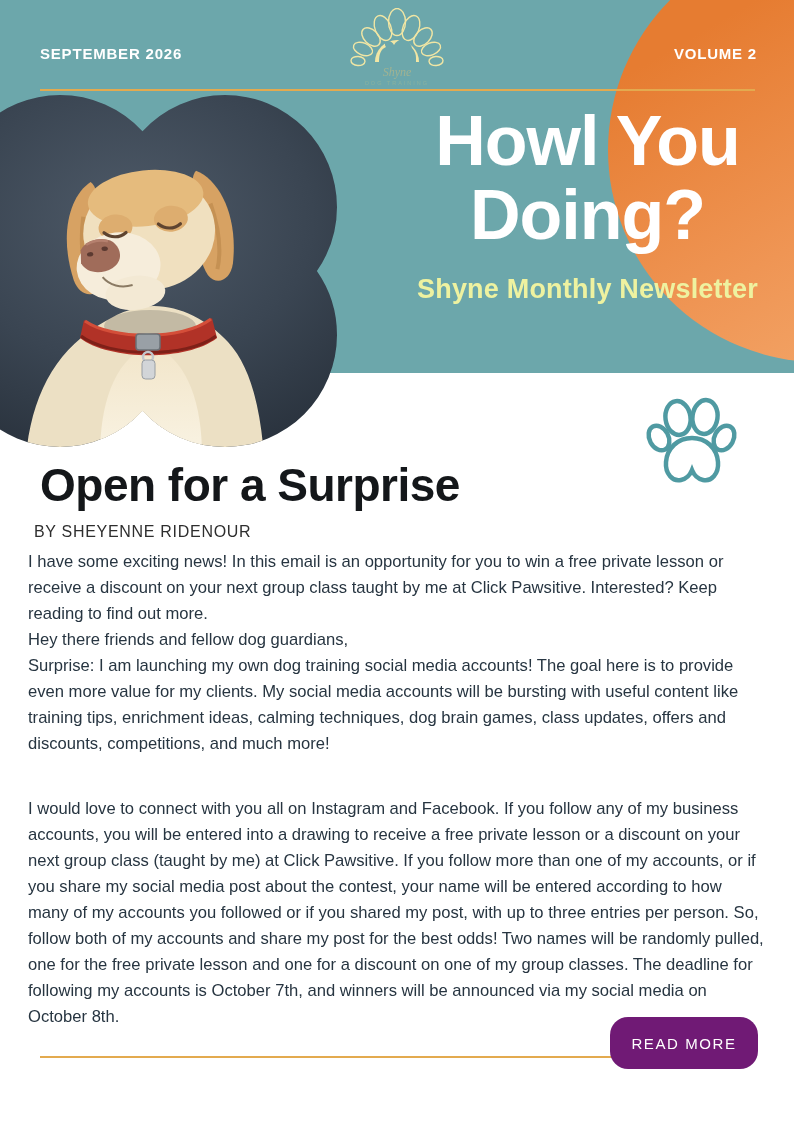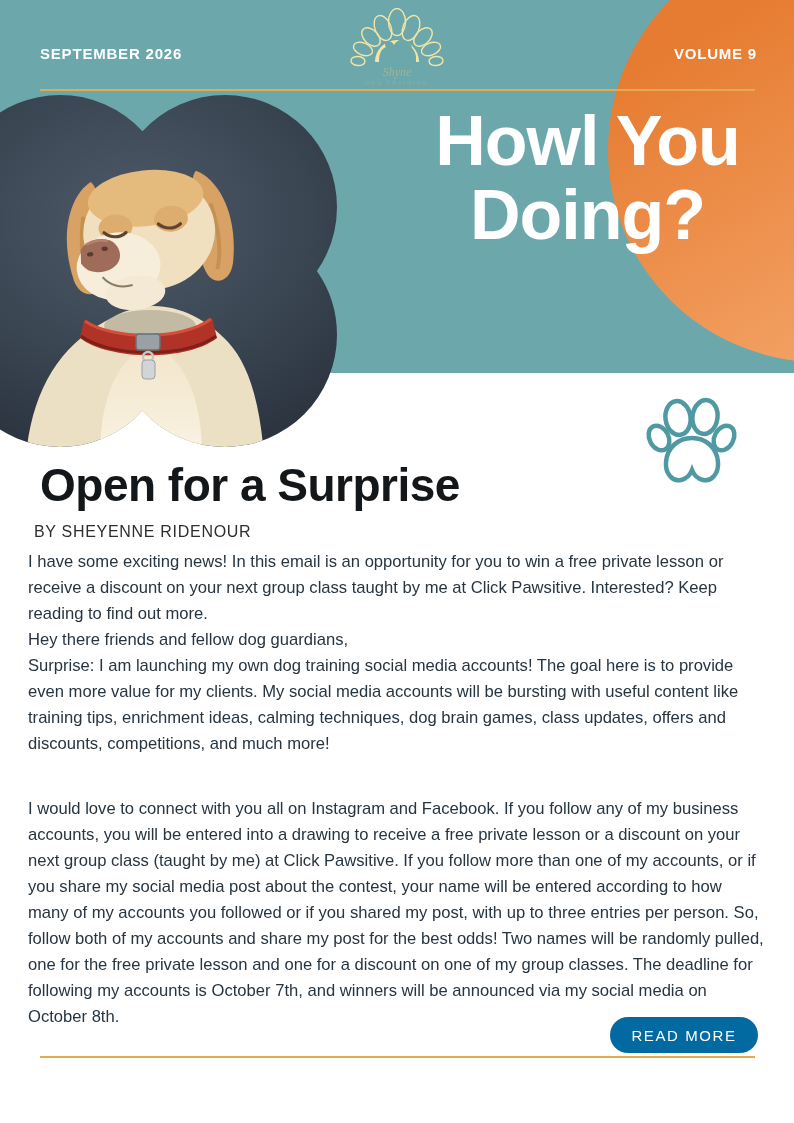--- a/index.html
+++ b/index.html
@@ -36,62 +36,63 @@
   .byline{position:absolute;left:34px;top:523px;color:#2e2e2e;font-size:16px;letter-spacing:.7px;z-index:2;}
   .body-copy{
     position:absolute;left:28px;top:549px;width:738px;z-index:2;
     color:#273541;font-size:16.6px;line-height:26px;font-weight:400;
   }
   .body-copy p{margin:0;}
   .body-copy p + p{margin-top:39px;}
   .pline{display:block;}
   
   .read-more-btn{
-    position:absolute;left:610px;top:1017px;width:148px;height:36px;border:none;cursor:pointer;
-    border-radius:18px;background:#0369a1;color:#ffffff;font-size:15px;letter-spacing:1.6px;
+    position:absolute;left:610px;top:1017px;width:148px;height:52px;border:none;cursor:pointer;
+    border-radius:18px;background:#701a75;color:#ffffff;font-size:15px;letter-spacing:1.6px;
     font-family:"Liberation Sans",sans-serif;font-weight:400;z-index:3;
     display:flex;align-items:center;justify-content:center;
   }
   .gold-line-bottom{position:absolute;left:40px;top:1056px;width:715px;height:2px;background:#e3aa4f;z-index:1;}
   .footer-text{
     position:absolute;left:0;right:0;top:1081px;text-align:center;z-index:2;
     color:#1b1b1b;font-size:14.5px;font-weight:600;letter-spacing:1px;
   }
 </style>
 </head>
 <body>
 
 <div class="page">
 
   <div class="teal-band"></div>
   <div class="orange-circle"></div>
   <div class="gold-line-top"></div>
 
   <div class="banner-date">SEPTEMBER 2026</div>
-  <div class="banner-volume">VOLUME 9</div>
+  <div class="banner-volume">VOLUME 2</div>
 
   <svg class="logo" width="94" height="80" viewBox="0 0 94 80">
     <g stroke="#f1e6a4" stroke-width="1.4" fill="none">
       <ellipse cx="47" cy="14" rx="8.5" ry="13.5"></ellipse>
       <ellipse cx="33" cy="20" rx="8" ry="13" transform="rotate(-22 33 20)"></ellipse>
       <ellipse cx="61" cy="20" rx="8" ry="13" transform="rotate(22 61 20)"></ellipse>
       <ellipse cx="21" cy="29" rx="7" ry="11" transform="rotate(-45 21 29)"></ellipse>
       <ellipse cx="73" cy="29" rx="7" ry="11" transform="rotate(45 73 29)"></ellipse>
       <ellipse cx="13" cy="41" rx="6" ry="10" transform="rotate(-68 13 41)"></ellipse>
       <ellipse cx="81" cy="41" rx="6" ry="10" transform="rotate(68 81 41)"></ellipse>
       <ellipse cx="8" cy="53" rx="4.5" ry="7" transform="rotate(-86 8 53)"></ellipse>
       <ellipse cx="86" cy="53" rx="4.5" ry="7" transform="rotate(86 86 53)"></ellipse>
     </g>
     <path d="M 25 54 A 22 22 0 0 1 69 54 Z" fill="#f1e6a4"></path>
     <path d="M 29 54 C 29 46 31 41 36 39 C 34 36 35 33 38 33 C 41 33 43 35 44 37 C 46 33 50 31 54 32 C 58 33 61 36 62 40 C 65 43 66 47 66 50 L 66 54 Z" fill="#6ca7ab"></path>
     <text x="47" y="68" text-anchor="middle" font-family="Liberation Serif, serif" font-style="italic" font-size="12" fill="#cbbd7e" opacity="0.55">Shyne</text>
     <text x="47" y="77" text-anchor="middle" font-family="Liberation Sans, sans-serif" font-size="5.5" letter-spacing="2" fill="#8fb49c" opacity="0.8">DOG TRAINING</text>
   </svg>
 
   <div class="hero-title">Howl You Doing?</div>
+  <div class="hero-subtitle">Shyne Monthly Newsletter</div>
 
   <svg class="dog-art" width="794" height="460" viewBox="0 0 794 460">
     <defs>
       <clipPath id="flowerClip">
         <circle cx="60" cy="207" r="112"></circle>
         <circle cx="225" cy="207" r="112"></circle>
         <circle cx="60" cy="335" r="112"></circle>
         <circle cx="225" cy="335" r="112"></circle>
       </clipPath>
       <radialGradient id="photoBg" cx="42%" cy="36%" r="78%">

